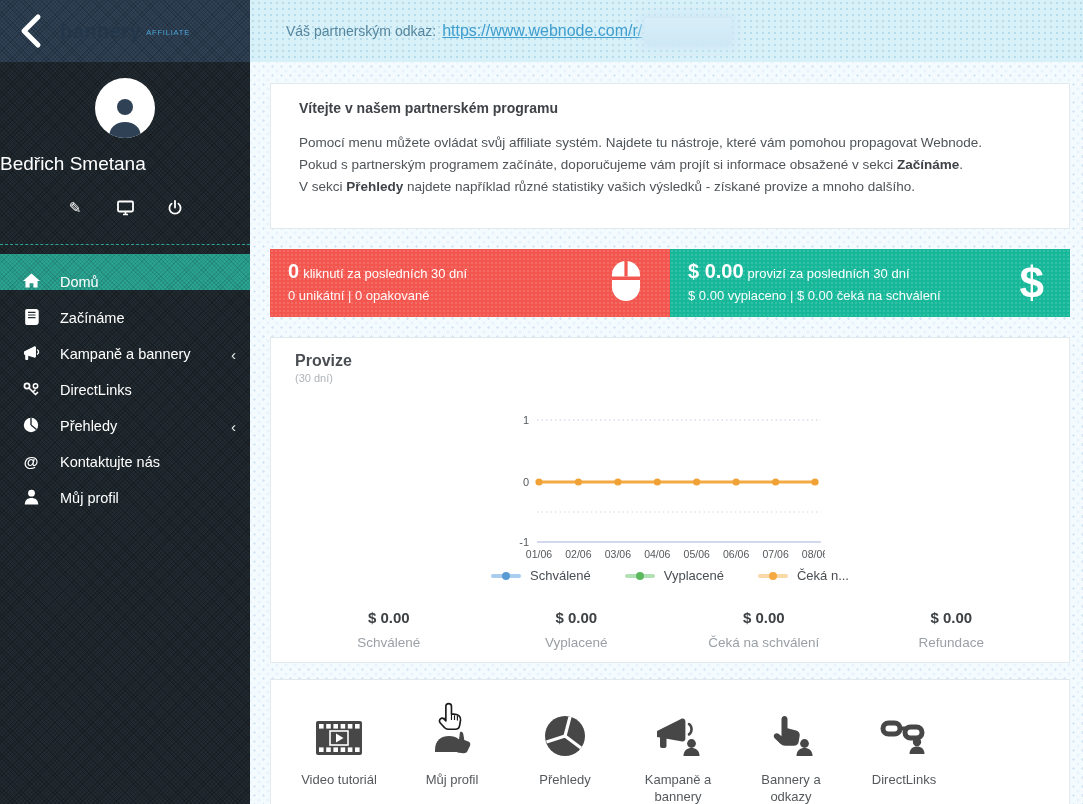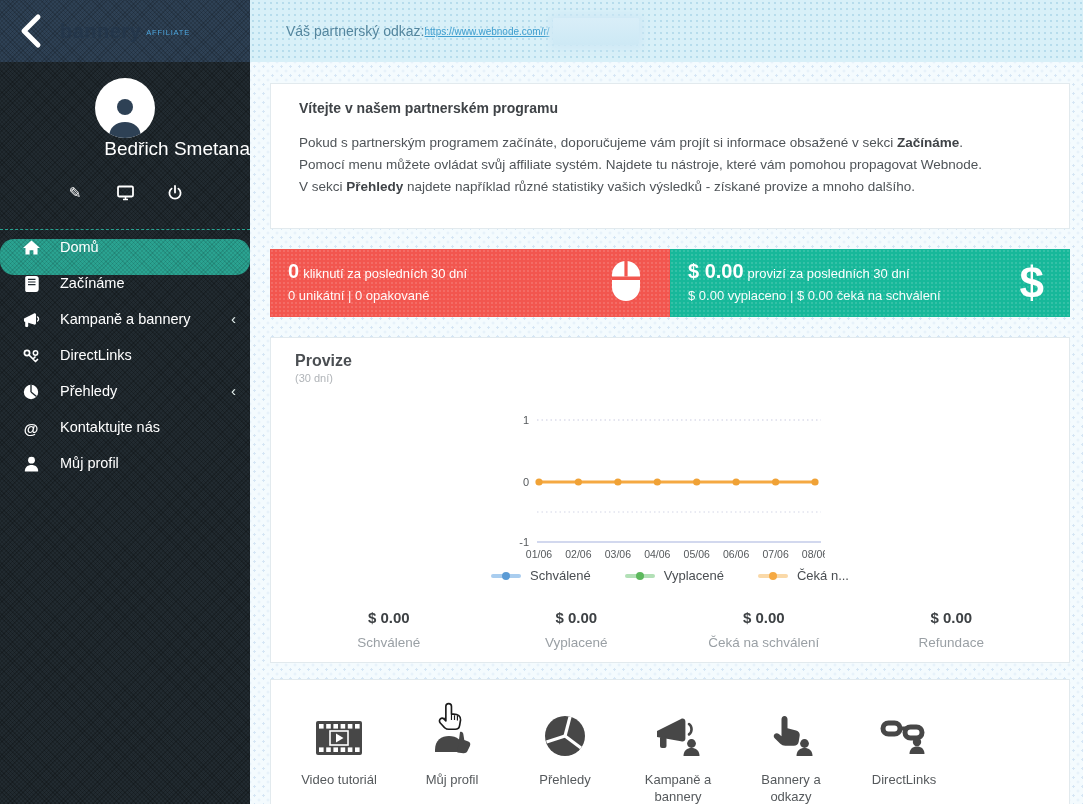--- a/index.html
+++ b/index.html
@@ -20,45 +20,45 @@
   .logo-badge{ font-size:7.5px; font-weight:normal; color:#4da6dd; letter-spacing:.8px; margin-left:5px; vertical-align:3px; }
 
   .sidebar{
     position:absolute; left:0; top:62px; width:250px; height:742px;
     background-color:#212a30;
     background-image:repeating-linear-gradient(45deg,rgba(0,0,0,.20) 0 1px,transparent 1px 3px),
                      repeating-linear-gradient(-45deg,rgba(0,0,0,.20) 0 1px,transparent 1px 3px);
   }
   .avatar{ width:60px; height:60px; border-radius:50%; background:#fff; margin:16px auto 0;
            display:flex; align-items:flex-end; justify-content:center; overflow:hidden; }
-  .profile-name{ text-align:right; color:#ffffff; font-size:19px; }
+  .profile-name{ margin-top:15px; text-align:left; color:#ffffff; font-size:19px; }
   .profile-actions{ margin-top:24px; display:flex; justify-content:center; gap:32px; }
   .profile-actions .act{ color:#fff; width:18px; height:18px; display:inline-flex; align-items:center; justify-content:center; cursor:pointer; font-size:15px; }
 
   .menu{ margin-top:27px; border-top:1px dashed #2aa391; padding-top:9px; }
-  .menu-item{ height:36px; display:flex; align-items:flex-start; padding-left:22px; cursor:pointer; color:#fff;border-radius:14px; }
+  .menu-item{ height:36px; display:flex; align-items:flex-end; padding-left:22px; cursor:pointer; color:#fff; }
   .menu-item.active{
     background-color:#2aa391;
     background-image:repeating-linear-gradient(45deg,rgba(0,0,0,.10) 0 1px,transparent 1px 3px),
                      repeating-linear-gradient(-45deg,rgba(0,0,0,.10) 0 1px,transparent 1px 3px);
   }
   .menu-ic{ width:18px; height:18px; margin-right:20px; display:inline-flex; align-items:center; justify-content:center; font-size:14px; }
   .menu-label{ font-size:14.5px; }
   .menu-chevron{ margin-left:auto; margin-right:14px; font-size:15px; line-height:1; color:#e8f4f1; }
 
   
   .topbar{
     position:absolute; left:250px; top:0; width:833px; height:62px;
     background-color:#d8f0f8;
     background-image:radial-gradient(rgba(120,185,215,.35) 1px,transparent 1.2px);
     background-size:6px 6px;
     display:flex; align-items:center; padding-left:36px;
   }
   .topbar-label{ color:#54869e; font-size:14px; }
-  .topbar-link{ color:#3e9ecf; font-size:10px; }
+  .topbar-link{ color:#3e9ecf; font-size:16px; margin-left:6px; }
   .blur-box{ width:86px; height:27px; margin-left:3px; border-radius:2px;
              background:linear-gradient(#d9eef8,#cde9f5);
              box-shadow:0 0 7px 4px rgba(208,233,245,.95); }
 
   
   .main{
     position:absolute; left:250px; top:62px; width:833px; height:742px; overflow:hidden;
     background-color:#f4fbfe;
     background-image:radial-gradient(rgba(125,170,220,.25) 1px,transparent 1.2px),
                      radial-gradient(rgba(125,170,220,.15) 1px,transparent 1.2px);
@@ -121,21 +121,21 @@
             <path d="M22 4 L8 18 L22 32" fill="none" stroke="#ffffff" stroke-width="5" stroke-linecap="round" stroke-linejoin="round"></path>
           </svg>
       </span>
     </div>
     <div class="logo-wrap">
       <span class="logo-main">bannery</span><span class="logo-badge">AFFILIATE</span>
     </div>
   </div>
 
   <div class="topbar">
-    <span class="topbar-label">Váš partnerský odkaz:</span>
+    <span class="topbar-label">Váš partnerským odkaz:</span>
     <a class="topbar-link" href="#">https://www.webnode.com/r/</a>
     <span class="blur-box"></span>
   </div>
 
   <div class="sidebar">
     <div class="avatar">
       <svg width="42" height="44" viewBox="0 0 42 44">
           <circle cx="21" cy="13" r="8" fill="#2e4155"></circle>
           <path d="M5 44 c0-11 7-16 16-16 s16 5 16 16 z" fill="#2e4155"></path>
         </svg>
@@ -221,22 +221,22 @@
       </div>
     </div>
   </div>
 
   <div class="main">
     <div class="content">
 
       <div class="card welcome">
         <div class="welcome-title">Vítejte v našem partnerském programu</div>
         <div class="welcome-body">
+          <div>Pomocí menu můžete ovládat svůj affiliate systém. Najdete tu nástroje, které vám pomohou propagovat Webnode.</div>
           <div><span>Pokud s partnerským programem začínáte, doporučujeme vám projít si informace obsažené v sekci </span><b>Začínáme</b><span>.</span></div>
-          <div>Pomocí menu můžete ovládat svůj affiliate systém. Najdete tu nástroje, které vám pomohou propagovat Webnode.</div>
           <div><span>V sekci </span><b>Přehledy</b><span> najdete například různé statistiky vašich výsledků - získané provize a mnoho dalšího.</span></div>
         </div>
       </div>
 
       <div class="stat-row">
         <div class="stat-card red">
           <div class="stat-line1"><span class="stat-value">0</span><span>kliknutí za posledních 30 dní</span></div>
           <div class="stat-line2">0 unikátní | 0 opakované</div>
           <span class="stat-icon">
             <svg width="36" height="42" viewBox="0 0 36 42">

